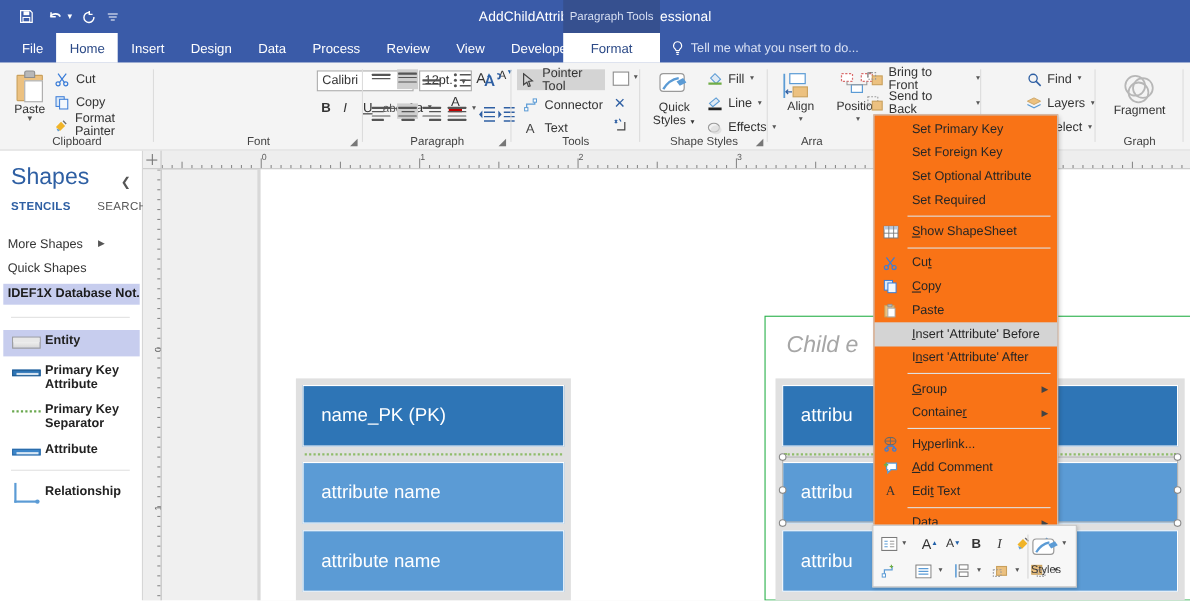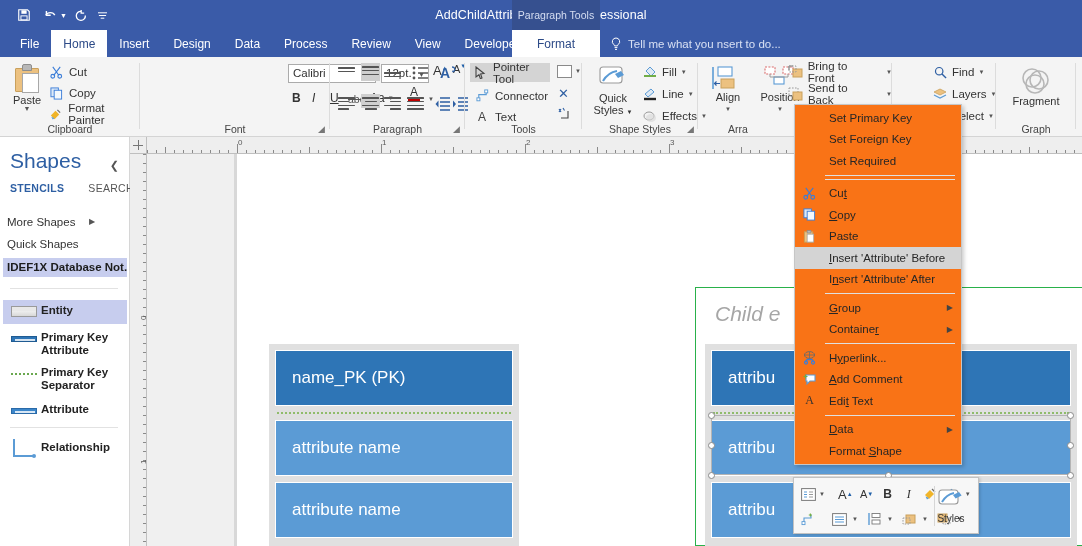--- a/index.html
+++ b/index.html
@@ -906,23 +906,36 @@
 </div>
 
 <div class="ctxmenu">
   <div class="ctx-item">
         <span>Set Primary Key</span>
       </div>
   <div class="ctx-item">
         <span>Set Foreign Key</span>
       </div>
   <div class="ctx-item">
+        <span>Set Optional Attribute</span>
+      </div>
+  <div class="ctx-item">
         <span>Set Required</span>
       </div>
   <div class="ctx-sep"></div>
+  <div class="ctx-item">
+    <span class="ico">
+      <svg width="14" height="12" viewBox="0 0 14 12">
+            <rect x=".6" y=".6" width="12.8" height="10.8" fill="#fff" stroke="#7a7a7a" stroke-width="1"></rect>
+            <rect x=".6" y=".6" width="12.8" height="3" fill="#b7c9e0"></rect>
+            <path d="M5 .6v10.8M9.4 .6v10.8M.6 7h12.8" stroke="#7a7a7a" stroke-width=".8"></path>
+          </svg>
+    </span>
+    <span><span class="ul">S</span>how ShapeSheet</span>
+  </div>
   <div class="ctx-sep"></div>
   <div class="ctx-item">
     <span class="ico">
       <svg width="13" height="13" viewBox="0 0 14 14">
             <circle cx="3" cy="11" r="2" fill="none" stroke="#3b7dd8" stroke-width="1.2"></circle>
             <circle cx="10.5" cy="11" r="2" fill="none" stroke="#3b7dd8" stroke-width="1.2"></circle>
             <path d="M4 10L11 1M9.5 10L3 1" stroke="#3b7dd8" stroke-width="1.2"></path>
           </svg>
     </span>
     <span>Cu<span class="ul">t</span></span>

